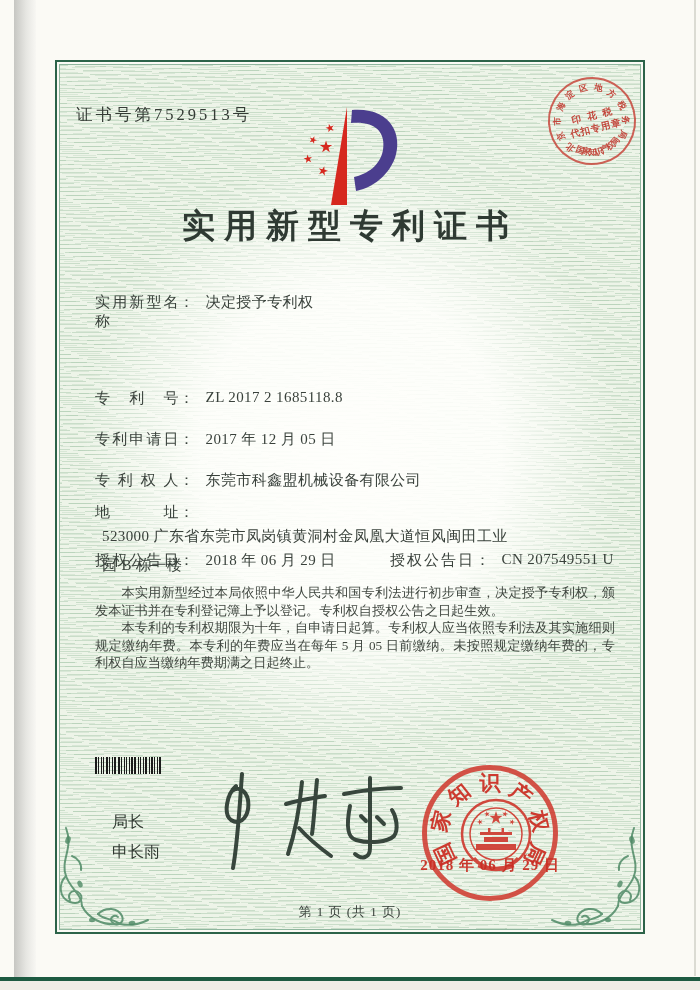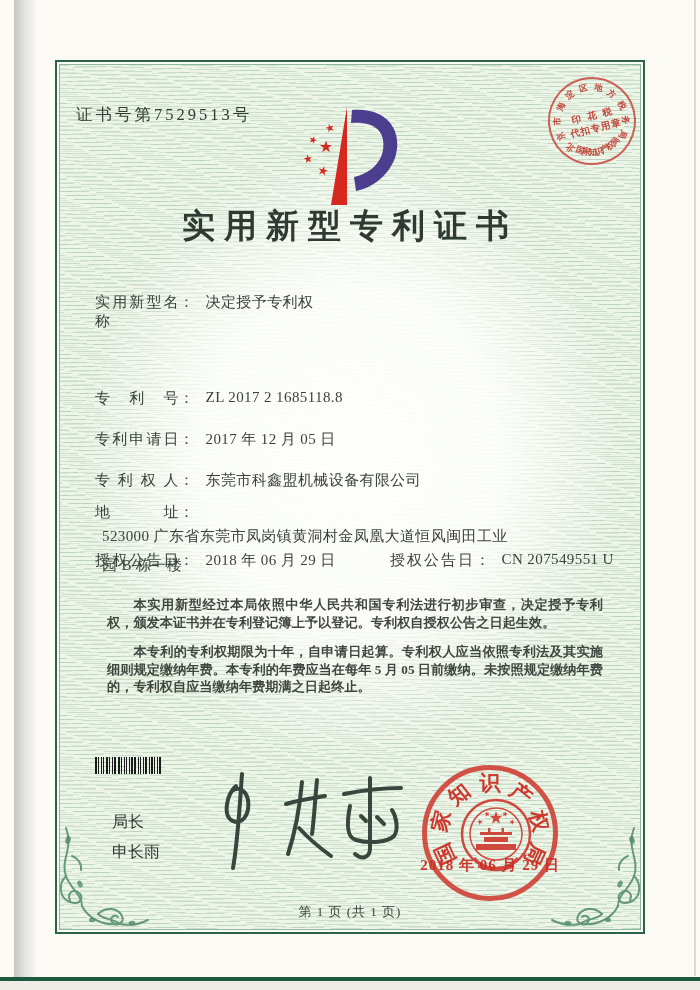--- a/index.html
+++ b/index.html
@@ -39,21 +39,21 @@
   .row{position:absolute;left:95px;width:520px;font-size:15px;color:var(--text);letter-spacing:.4px;}
   .flabel{display:inline-block;width:84px;text-align:justify;text-align-last:justify;vertical-align:top;}
   .colon{display:inline-block;vertical-align:top;}
   .fvalue{display:inline-block;margin-left:7px;vertical-align:top;}
   .addr-val{width:412px;line-height:29px;}
   .grant2{position:absolute;left:295px;top:0;white-space:nowrap;}
   .grant2 .flabel{width:auto;text-align-last:auto;letter-spacing:2px;}
 
   .body-text{position:absolute;left:95px;top:584px;width:520px;font-size:13.2px;
     line-height:17.6px;color:#3f463f;text-align:justify;}
-  .body-text p{text-indent:2em;margin:12px;font-weight:bold;}
+  .body-text p{text-indent:2em;margin:0;}
 
   .barcode{position:absolute;left:95px;top:757px;height:17px;display:flex;align-items:stretch;}
   .barcode i{display:block;height:100%;}
 
   .signer-title{position:absolute;left:112px;top:812px;font-size:16px;color:#303831;font-family:"Liberation Sans","DejaVu Sans",sans-serif;}
   .signer-name{position:absolute;left:112px;top:842px;font-size:16px;color:#303831;font-family:"Liberation Sans","DejaVu Sans",sans-serif;}
   .signature{position:absolute;left:198px;top:770px;}
 
   .seal{position:absolute;left:422px;top:765px;width:136px;height:136px;border-radius:50%;
     border:5px solid rgba(207,59,48,.88);}

